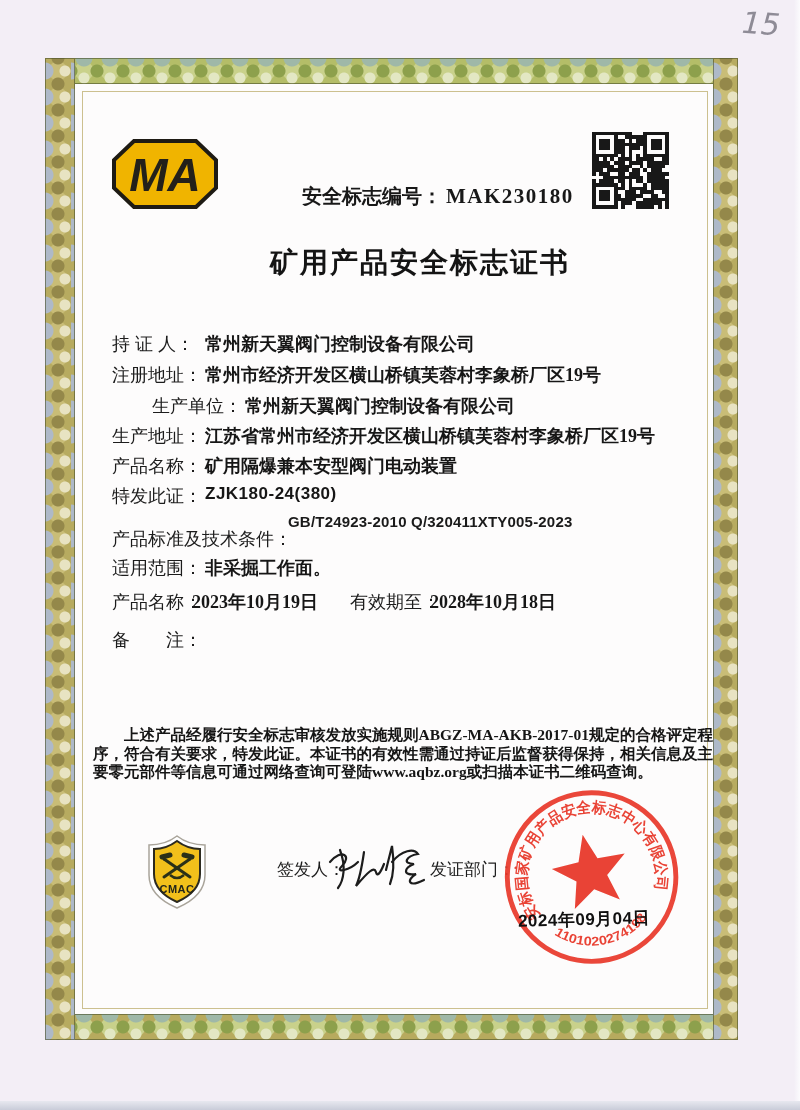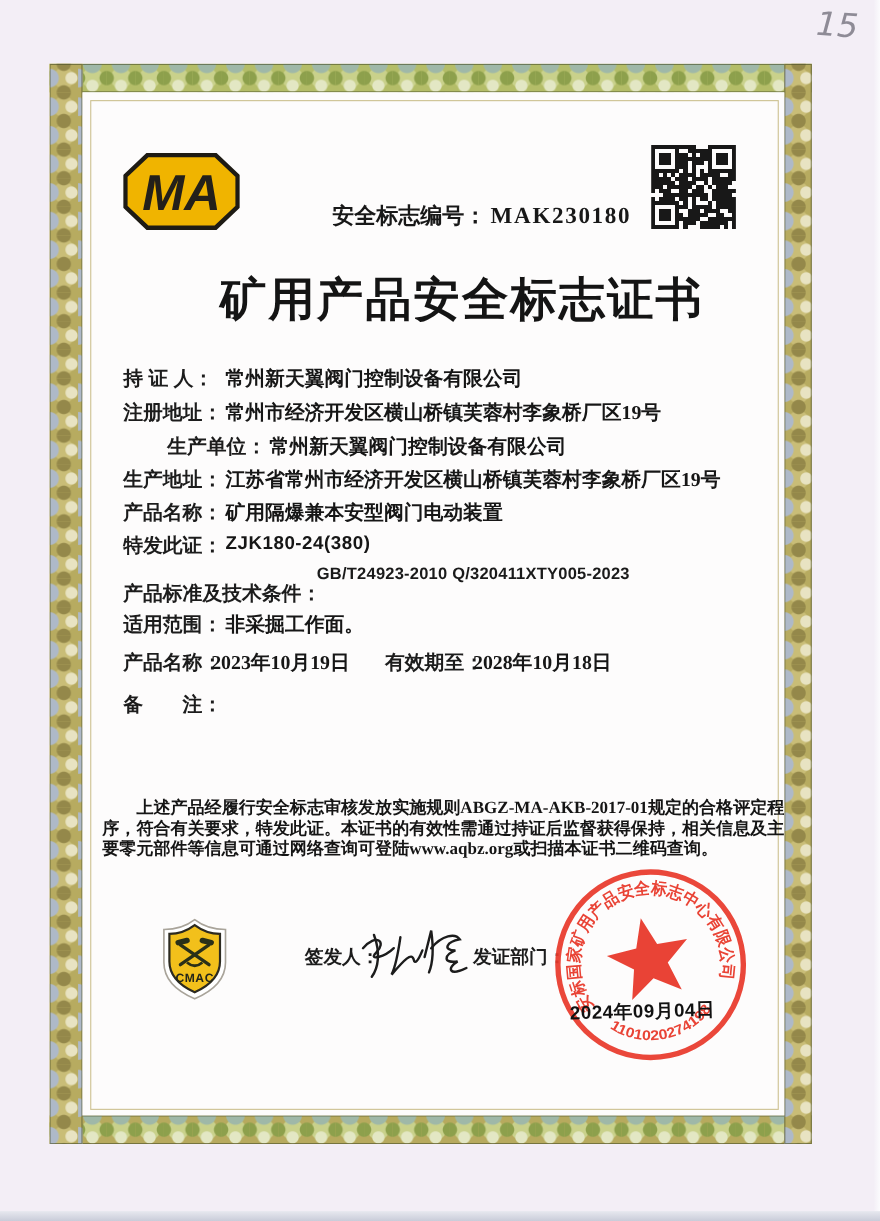--- a/index.html
+++ b/index.html
@@ -37,24 +37,24 @@
   .thin-line{position:absolute;left:82px;top:91px;width:624px;height:916px;border:1px solid #ccc08f;pointer-events:none;}
 
   
   .ma-logo{position:absolute;left:112px;top:139px;}
   .certno{position:absolute;left:302px;top:163px;font-family:"Liberation Serif",serif;color:#181818;margin-top:20px;}
   .certno .lbl{font-size:20px;font-weight:700;}
   .certno .val{font-size:21px;letter-spacing:1.5px;font-weight:600;}
   .qr{position:absolute;left:592px;top:131px;width:77px;height:78px;}
 
   .title{position:absolute;left:75px;top:244px;width:690px;text-align:center;
-    font-family:"Liberation Serif",serif;font-weight:700;font-size:42px;color:#141414;letter-spacing:2px;}
+    font-family:"Liberation Serif",serif;font-weight:700;font-size:28px;color:#141414;letter-spacing:2px;}
 
   
-  .lbl-cn{font-weight:700;font-size:18px;color:#1c1c1c;font-family:"Liberation Sans",sans-serif;white-space:nowrap;}
+  .lbl-cn{font-weight:400;font-size:18px;color:#1c1c1c;font-family:"Liberation Sans",sans-serif;white-space:nowrap;}
   .val-cn{font-weight:700;font-size:18px;color:#161616;font-family:"Liberation Serif",serif;white-space:nowrap;}
   .frow{position:absolute;left:112px;}
   .frow .v{position:absolute;left:93px;top:0;}
   .r1{top:332px;} .r2{top:363px;} .r3{top:394px;margin-left:40px;} .r4{top:424px;} .r5{top:454px;} .r6{top:484px;}
   .model-val{font-family:"Liberation Sans",sans-serif;font-size:17px;letter-spacing:.5px;}
   .std-label{position:absolute;left:112px;top:527px;}
   .std-lines{position:absolute;left:288px;top:512px;font-family:"Liberation Sans",sans-serif;font-weight:700;font-size:15px;color:#1a1a1a;line-height:19px;letter-spacing:.2px;white-space:nowrap;}
   .scope-row{top:556px;text-align:right;}
   .dates-row{position:absolute;top:590px;left:0;width:100%;}
   .dates-row .d-lbl1{position:absolute;left:112px;}

